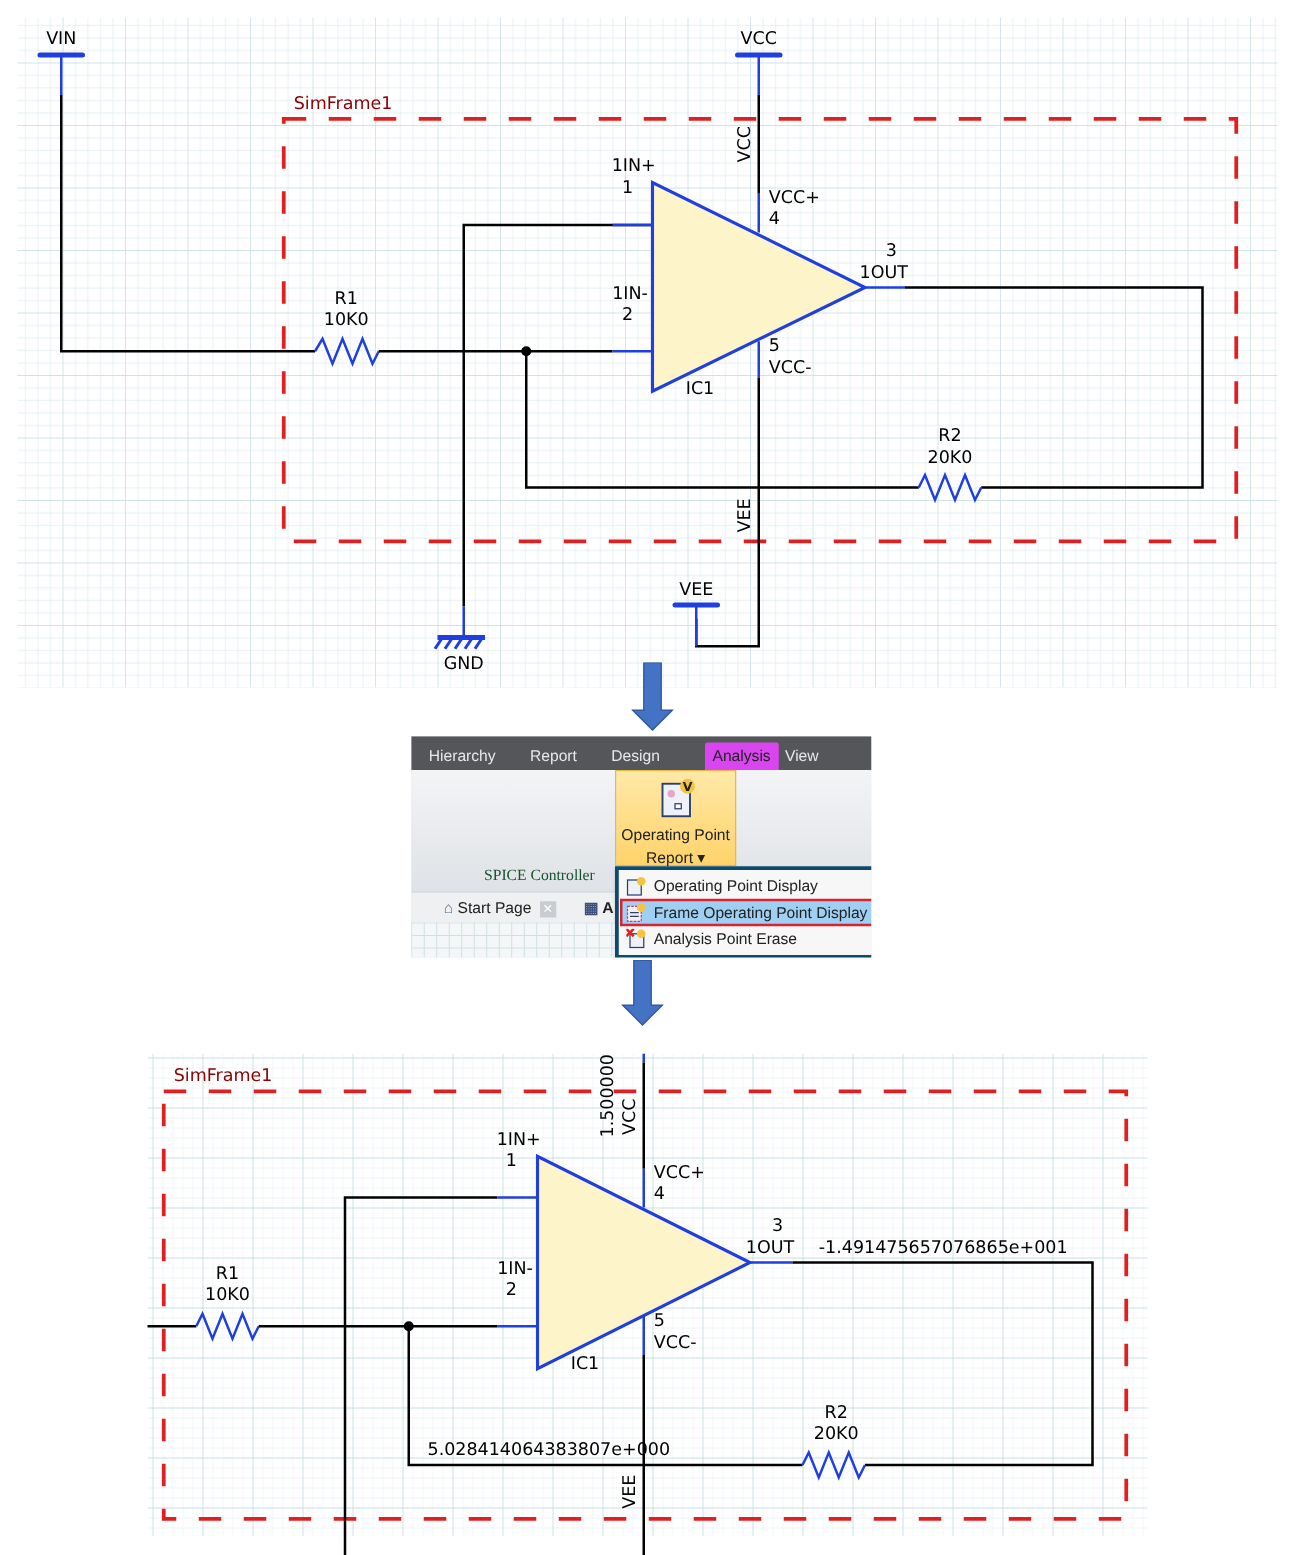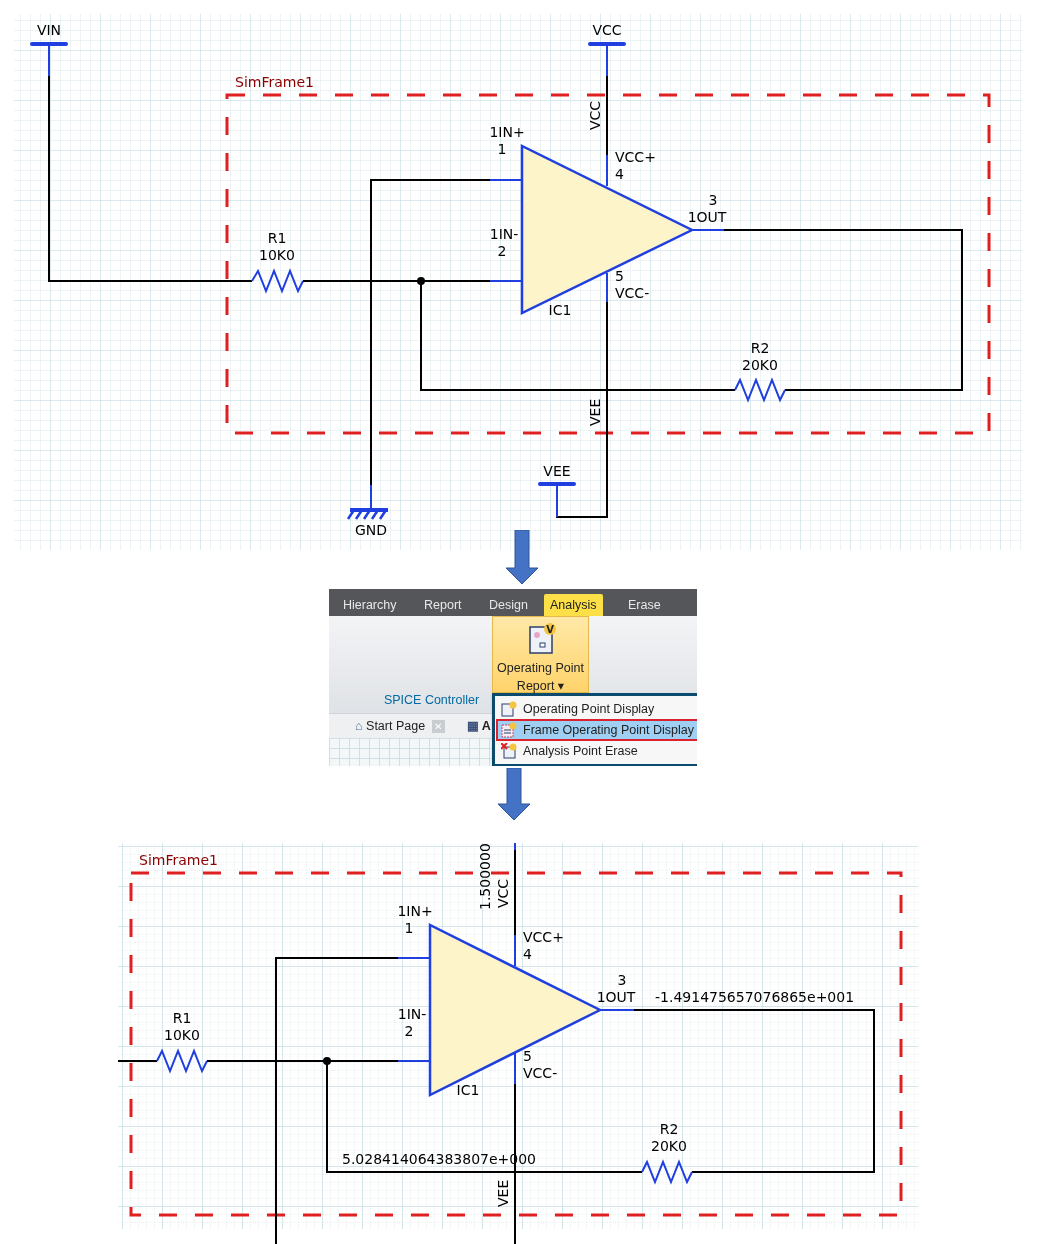--- a/index.html
+++ b/index.html
@@ -7,26 +7,26 @@
   .panel { position:absolute; }
   svg text { font-family:"DejaVu Sans", sans-serif; }
   #schem-top { left:0; top:0; width:1037px; height:555px; }
   #schem-bot { left:0; top:830px; width:1037px; height:414px; }
   #arrow1 { left:505px; top:530px; width:34px; height:56px; }
   #arrow2 { left:497px; top:768px; width:34px; height:54px; }
 
   #ribbon { left:329px; top:589px; width:368px; height:177px; background:#e9ebee; overflow:hidden; }
   .tabbar { position:absolute; left:0; top:0; width:400px; height:27px; background:#545659; }
   .tab { position:absolute; top:5px; height:22px; line-height:22px; color:#e8e8e8; font-size:12.5px; font-family:"Liberation Sans", sans-serif; padding:0 6px; }
-  .tab.active { background:#fde047; color:#222; border-radius:2px 2px 0 0; }
+  .tab.active { background:#d946ef; color:#222; border-radius:2px 2px 0 0;margin-left:20px; }
   .rbody { position:absolute; left:0; top:27px; width:400px; height:97px; background:linear-gradient(#f3f4f6,#dfe2e6); }
   .rbtn { position:absolute; top:0; text-align:center; font-family:"Liberation Sans", sans-serif; font-size:12.5px; color:#222; line-height:18px; }
   .rbtn.hl { background:linear-gradient(#ffe9a8,#ffd36a); border:1px solid #e7b94a; }
   .ricon { width:36px; height:36px; margin:4px auto 2px auto; display:block; }
-  .grouplabel { position:absolute; left:0; top:104px; width:205px; text-align:center; font-family:Liberation Sans, sans-serif; font-size:12.5px; color:#0369a1; }
+  .grouplabel { position:absolute; left:0; top:104px; width:205px; text-align:center; font-family:Liberation Serif, serif; font-size:12.5px; color:#14532d; }
   .doctabs { position:absolute; left:0; top:124px; width:400px; height:24px; background:#eef0f2; border-top:1px solid #d0d3d8; }
   .doctab { position:absolute; top:3px; font-family:"Liberation Sans", sans-serif; font-size:12.5px; color:#222; line-height:18px; }
   .gridstrip { position:absolute; left:0; top:149px; width:400px; height:28px;
      background-color:#f4f7f8;
      background-image:linear-gradient(#cfdfe3 1px, transparent 1px), linear-gradient(90deg, #cfdfe3 1px, transparent 1px);
      background-size:10px 10px; }
   .menu { position:absolute; left:163px; top:104px; width:233px; height:68px; background:#f7f7f7; border:3px solid #0c4a6e; box-shadow:1px 2px 3px rgba(0,0,0,0.25); }
   .mitem { position:absolute; left:2px; width:227px; height:20px; font-family:"Liberation Sans", sans-serif; font-size:12.5px; color:#222; line-height:20px; }
   .mitem .mi { position:absolute; left:4px; top:2px; width:16px; height:16px; }
   .mitem .ml { position:absolute; left:26px; top:0; }
@@ -127,21 +127,21 @@
 <svg id="arrow1" class="panel" viewBox="0 0 34 56">
   <polygon points="10,0 24,0 24,38 33,38 17,54 1,38 10,38" fill="#4472c4" stroke="#2f5597" stroke-width="1"></polygon>
 </svg>
 
 <div id="ribbon" class="panel">
   <div class="tabbar">
     <div class="tab" style="left:8px">Hierarchy</div>
     <div class="tab" style="left:89px">Report</div>
     <div class="tab" style="left:154px">Design</div>
     <div class="tab active" style="left:215px">Analysis</div>
-    <div class="tab" style="left:293px">Erase</div>
+    <div class="tab" style="left:293px">View</div>
   </div>
   <div class="rbody">
     <div class="rbtn hl" style="left:163px;width:95px;height:75px;">
       <svg class="ricon" viewBox="0 0 36 36">
         <rect x="7" y="6" width="22" height="26" fill="#eef1f8" stroke="#2b3f6c" stroke-width="1.5"></rect>
         <circle cx="14" cy="14" r="3" fill="#e7a6c8"></circle>
         <rect x="17" y="22" width="5" height="4" fill="#fff" stroke="#2b3f6c"></rect>
         <circle cx="27" cy="8" r="6" fill="#f5c542"></circle>
         <text x="27" y="12" text-anchor="middle" font-size="10" font-weight="bold" fill="#222">V</text>
       </svg>

